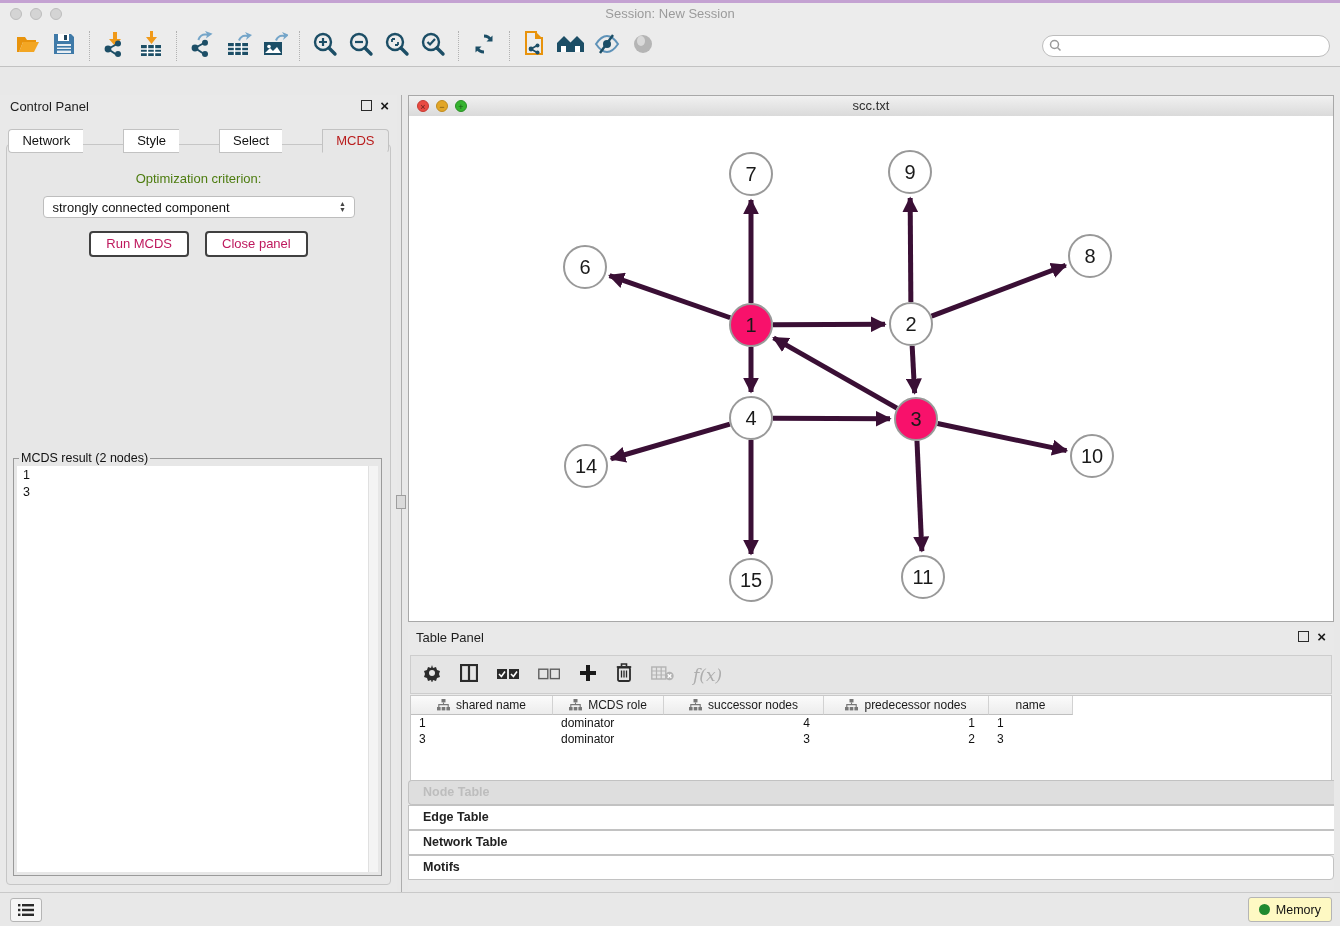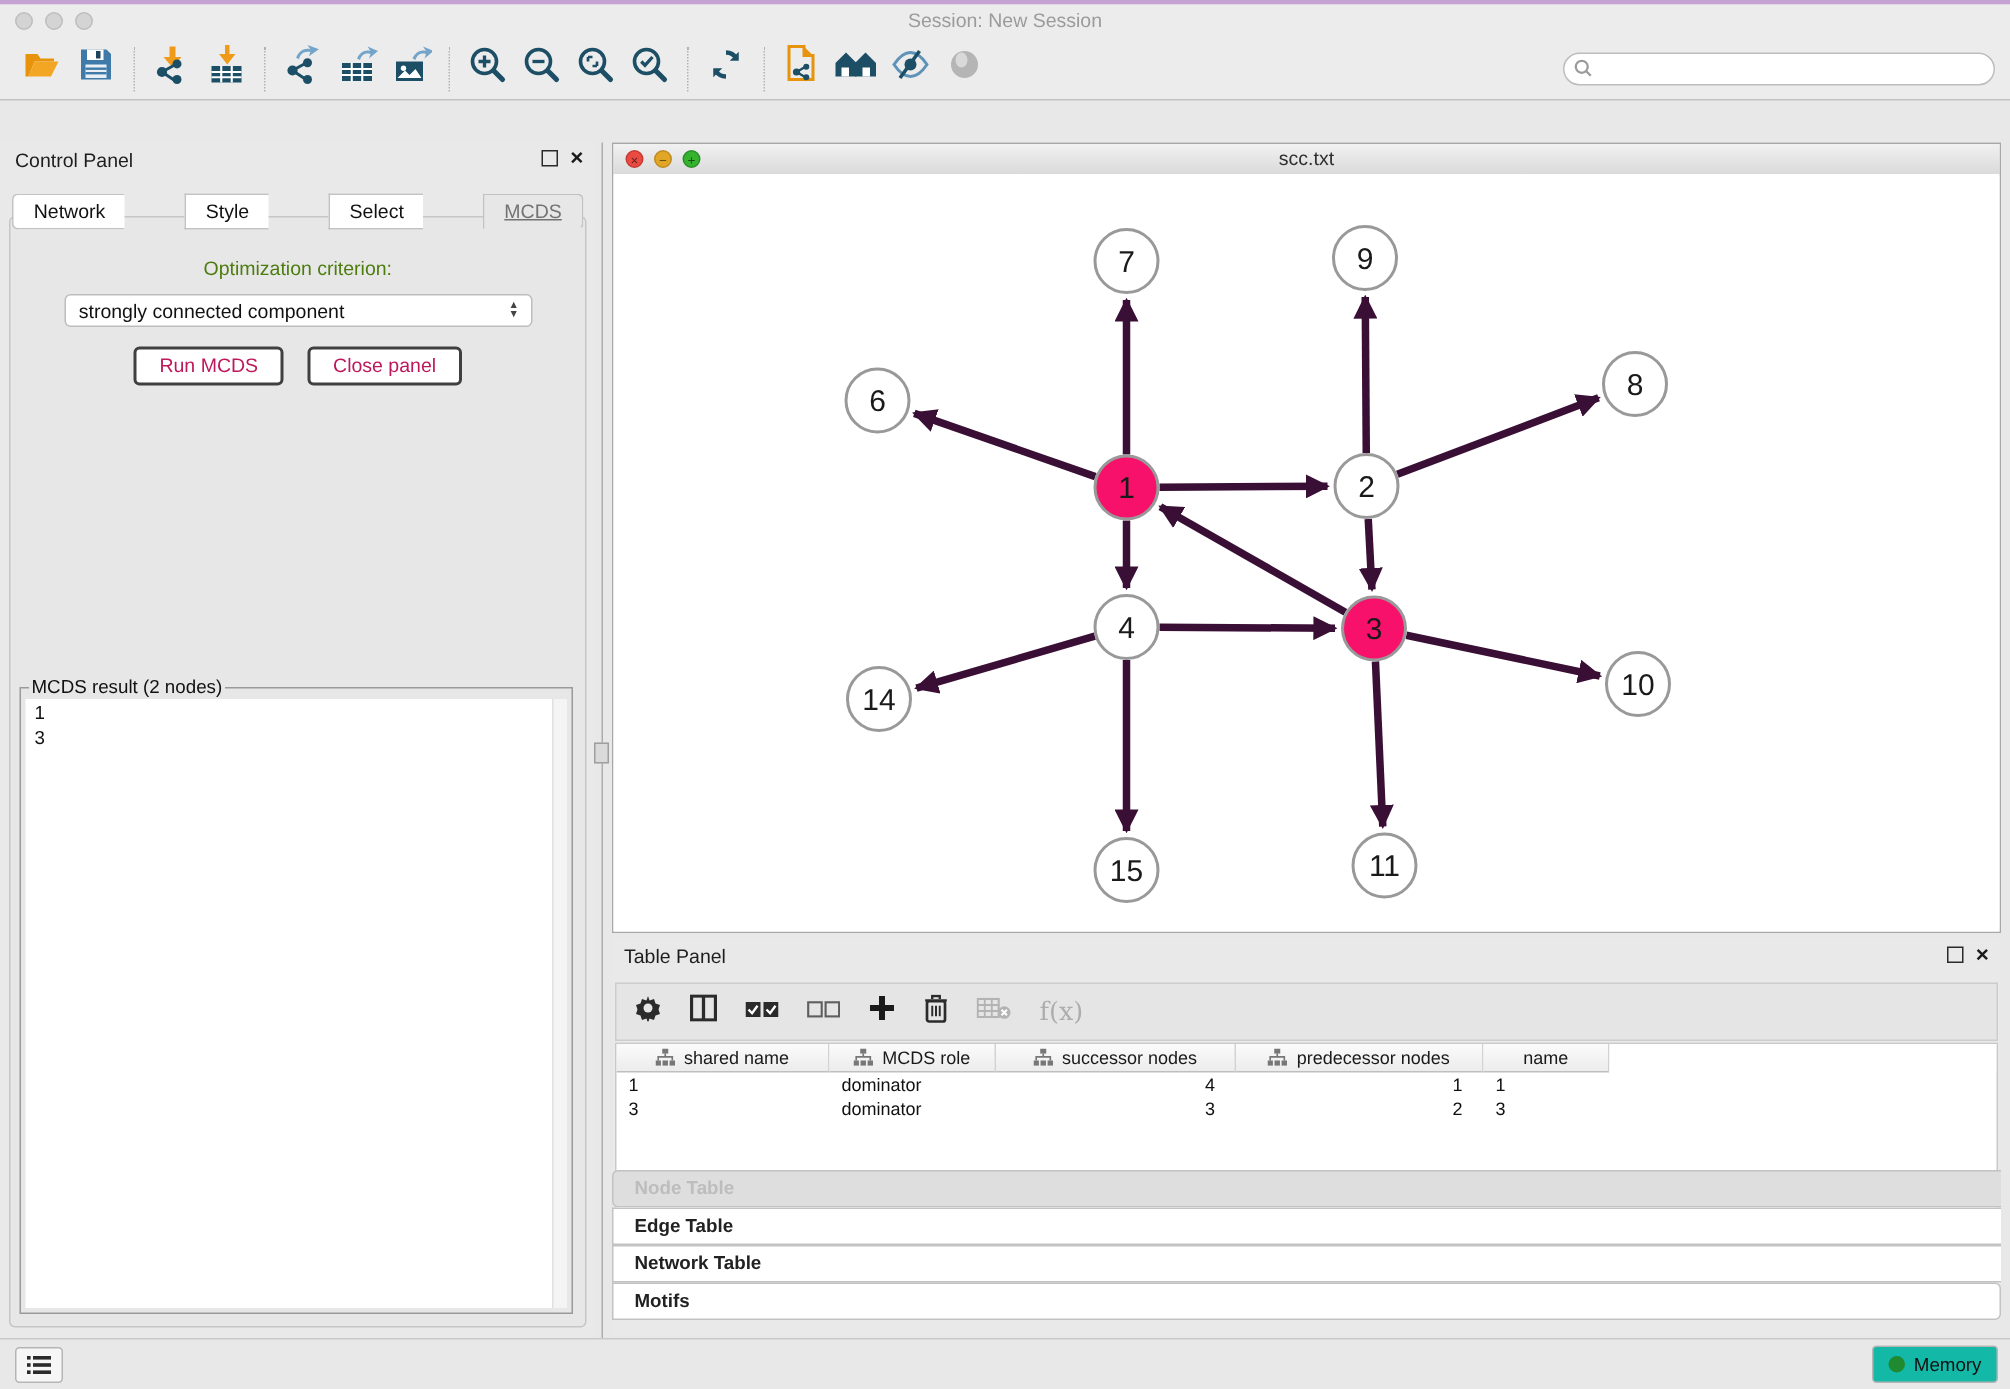--- a/index.html
+++ b/index.html
@@ -31,21 +31,21 @@
   .v-divider{position:absolute;left:401px;top:0;bottom:0;width:1px;background:#ADADAD;}
   .v-grip{position:absolute;left:396px;top:400px;width:10px;height:14px;background:#DADADA;border:1px solid #9E9E9E;box-sizing:border-box;}
   .cp-header{height:22px;padding:4px 10px 0;font-size:13px;color:#1E1E1E;position:relative;}
   .panel-winbtns{position:absolute;right:8px;top:5px;display:flex;gap:8px;align-items:center;}
   .float-box{width:9px;height:9px;border:1.5px solid #2A2A2A;display:inline-block;}
   .close-x{font-size:15px;font-weight:bold;color:#1A1A1A;line-height:10px;}
   .cp-tabs{display:flex;justify-content:center;margin-top:8px;position:relative;z-index:2;gap:40px;}
   .cp-tab{padding:3px 13px 4px;font-size:13px;background:#FFF;border:1px solid #C2C2C2;border-right:none;color:#111;}
   .cp-tab:first-child{border-radius:4px 0 0 4px;}
   .cp-tab:last-child{border-radius:0 4px 4px 0;border-right:1px solid #C2C2C2;}
-  .cp-tab.active{background:#E7E7E7;color:#737373;border-bottom-color:#E7E7E7;text-decoration:underline;}
+  .cp-tab.active{background:#E7E7E7;color:#b91c1c;border-bottom-color:#E7E7E7;}
   .cp-body{position:absolute;left:6px;right:6px;top:49px;bottom:8px;border:1px solid #C6C6C6;border-radius:4px;background:#E7E7E7;}
   .opt-label{text-align:center;margin-top:26px;font-size:13px;color:#4d7c0f;}
   .combo{width:312px;height:22px;margin:10px auto 0;background:#FFF;border:1px solid #BDBDBD;border-radius:4px;
          display:flex;align-items:center;font-size:13px;box-sizing:border-box;}
   .combo-value{flex:1;padding-left:9px;color:#111;}
   .combo-stepper{width:18px;display:flex;flex-direction:column;align-items:center;line-height:6px;font-size:7px;color:#444;padding-right:2px;}
   .btn-row{display:flex;justify-content:center;gap:16px;margin-top:13px;}
   .pbtn{padding:3px 15px 4px;background:#FFF;border:2px solid #404040;border-radius:4px;font-size:13px;color:#be185d;}
   .result-fieldset{position:absolute;left:6px;right:8px;top:306px;bottom:8px;border:1px solid #9A9A9A;
                    margin:0;padding:1px 3px 3px;background:#E7E7E7;}
@@ -62,39 +62,39 @@
   .ntl.red{background:#E94B42;border:1px solid #C63B33;}
   .ntl.yellow{background:#E2A627;border:1px solid #C08C1E;}
   .ntl.green{background:#35B32F;border:1px solid #2A8F26;}
   .net-canvas{position:absolute;left:0;right:0;top:20px;bottom:0;background:#FFF;}
   .net-canvas svg{display:block;}
 
   
   .table-panel{position:absolute;left:408px;top:531px;right:6px;bottom:3px;background:#E9E9E9;}
   .tp-header{height:20px;padding:4px 8px 0;font-size:13px;color:#1E1E1E;position:relative;}
   .tp-toolbar{margin:5px 2px 0;height:37px;background:#E5E5E5;border:1px solid #CDCDCD;display:flex;align-items:center;padding:0 12px;gap:19px;}
-  .fx{font-family:"DejaVu Serif",serif;font-size:17px;color:#ADADAD;}
+  .fx{font-family:"DejaVu Serif",serif;font-style:italic;font-size:17px;color:#ADADAD;}
   .tp-table{position:absolute;left:2px;right:2px;top:69px;bottom:42px;background:#FFF;border:1px solid #C9C9C9;overflow:hidden;}
   .tgrid{display:grid;grid-template-columns:142px 111px 160px 165px 84px 1fr;}
   .th{height:19px;background:linear-gradient(#FBFBFB,#ECECEC);border-bottom:1px solid #BFBFBF;border-right:1px solid #D2D2D2;
       display:flex;align-items:center;justify-content:center;gap:6px;font-size:12px;color:#1A1A1A;box-sizing:border-box;}
   .th.plain{background:#FFF;border:none;border-bottom:1px solid #FFF;}
   .td{height:16px;font-size:12px;color:#111;display:flex;align-items:center;box-sizing:border-box;padding:0 8px;}
   .td.r{justify-content:flex-end;padding-right:14px;}
   .tp-tabs{position:absolute;bottom:10px;left:0;right:0;display:flex;justify-content:center;flex-direction:column;}
   .tp-tab{padding:4px 14px 5px;font-size:12.5px;font-weight:bold;background:#FFF;border:1px solid #C2C2C2;border-right:none;color:#222;}
   .tp-tab:first-child{border-radius:4px 0 0 4px;}
   .tp-tab:last-child{border-radius:0 4px 4px 0;border-right:1px solid #C2C2C2;}
   .tp-tab.active{background:#DEDEDE;color:#BDBDBD;}
 
   
   .statusbar{position:absolute;left:0;right:0;bottom:0;height:33px;background:#E8E8E8;border-top:1px solid #C9C9C9;}
   .sb-left-btn{position:absolute;left:10px;top:5px;width:30px;height:22px;background:#F6F6F6;border:1px solid #B5B5B5;border-radius:3px;
                display:flex;align-items:center;justify-content:center;}
-  .memory-btn{position:absolute;right:8px;top:4px;height:23px;background:#14b8a6;border:1px solid #B5B5B5;border-radius:3px;
+  .memory-btn{position:absolute;right:8px;top:4px;height:23px;background:#fef9c3;border:1px solid #B5B5B5;border-radius:3px;
               display:flex;align-items:center;gap:6px;padding:0 10px;font-size:12.5px;color:#111;}
   .mem-dot{width:11px;height:11px;border-radius:50%;background:#1F8A30;}
 </style>
 </head>
 <body>
 
 <div class="app">
   <div class="top-accent"></div>
 
   <div class="titlebar">

